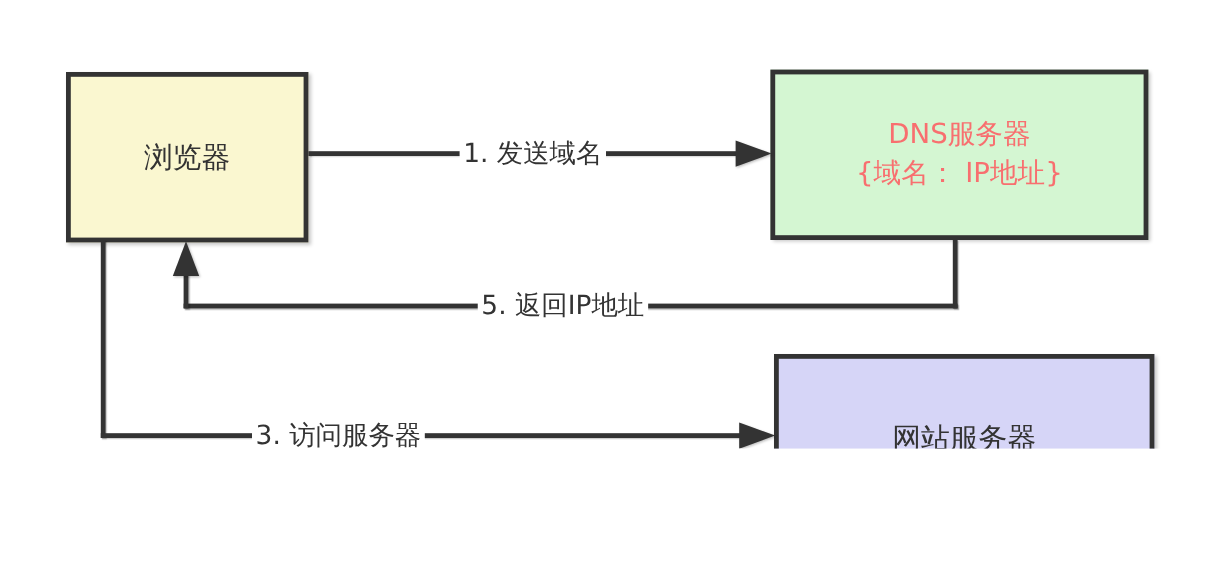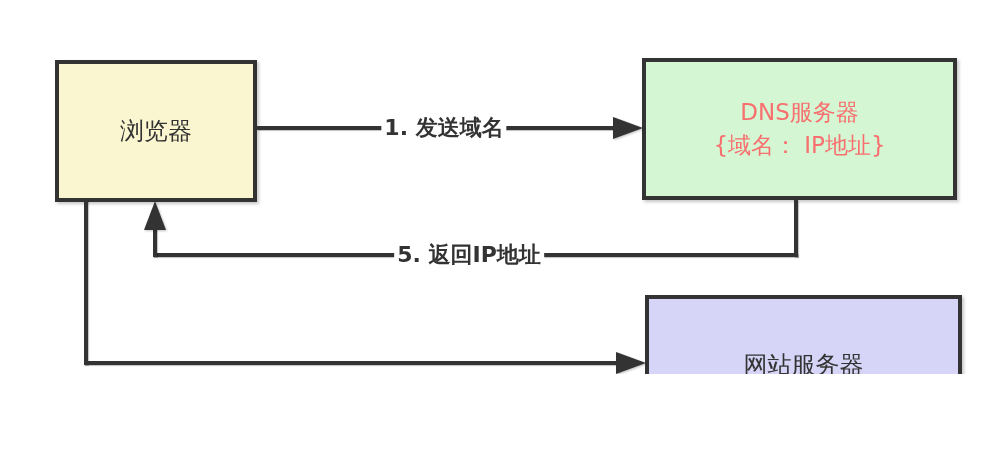--- a/index.html
+++ b/index.html
@@ -63,21 +63,20 @@
 
   
   .edge-label {
     position: absolute;
     transform: translate(-50%, -50%);
     background: #ffffff;
     padding: 0 3px;
     font-size: 22px;
     color: #333333;
     white-space: nowrap;
-    font-weight: bold;
   }
   .e1-label { left: 444px; top: 128px; }
   .e2-label { left: 469px; top: 255px; }
   .e3-label { left: 282px; top: 363px; }
 </style>
 </head>
 <body>
 
 <div class="canvas">
 
@@ -100,14 +99,15 @@
 
   <div class="seg e2-v1"></div>
   <div class="seg e2-h"></div>
   <div class="seg e2-v2"></div>
   <div class="head head-up e2-head"></div>
   <span class="edge-label e2-label">5. 返回IP地址</span>
 
   <div class="seg e3-v"></div>
   <div class="seg e3-h"></div>
   <div class="head head-right e3-head"></div>
+  <span class="edge-label e3-label">3. 访问服务器</span>
 
 </div>
 
 </body></html>

